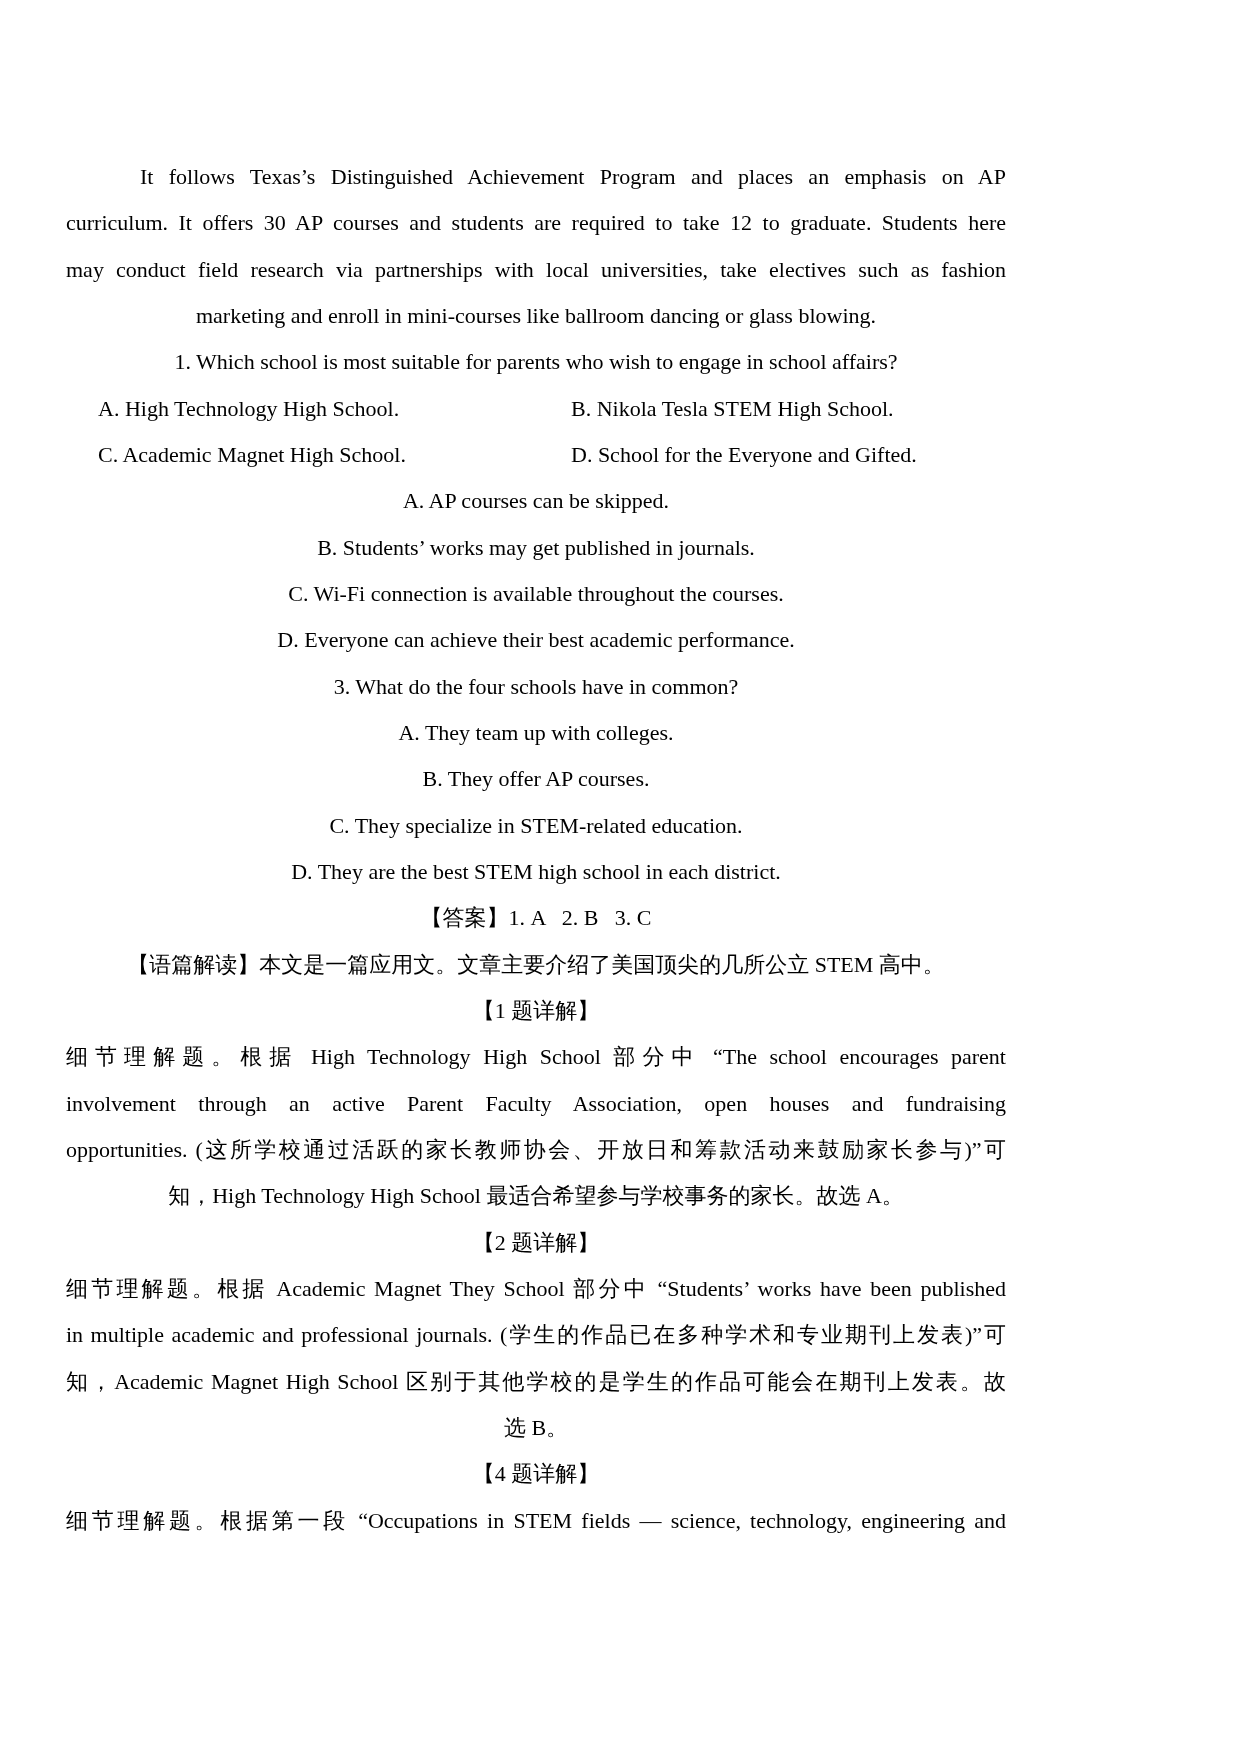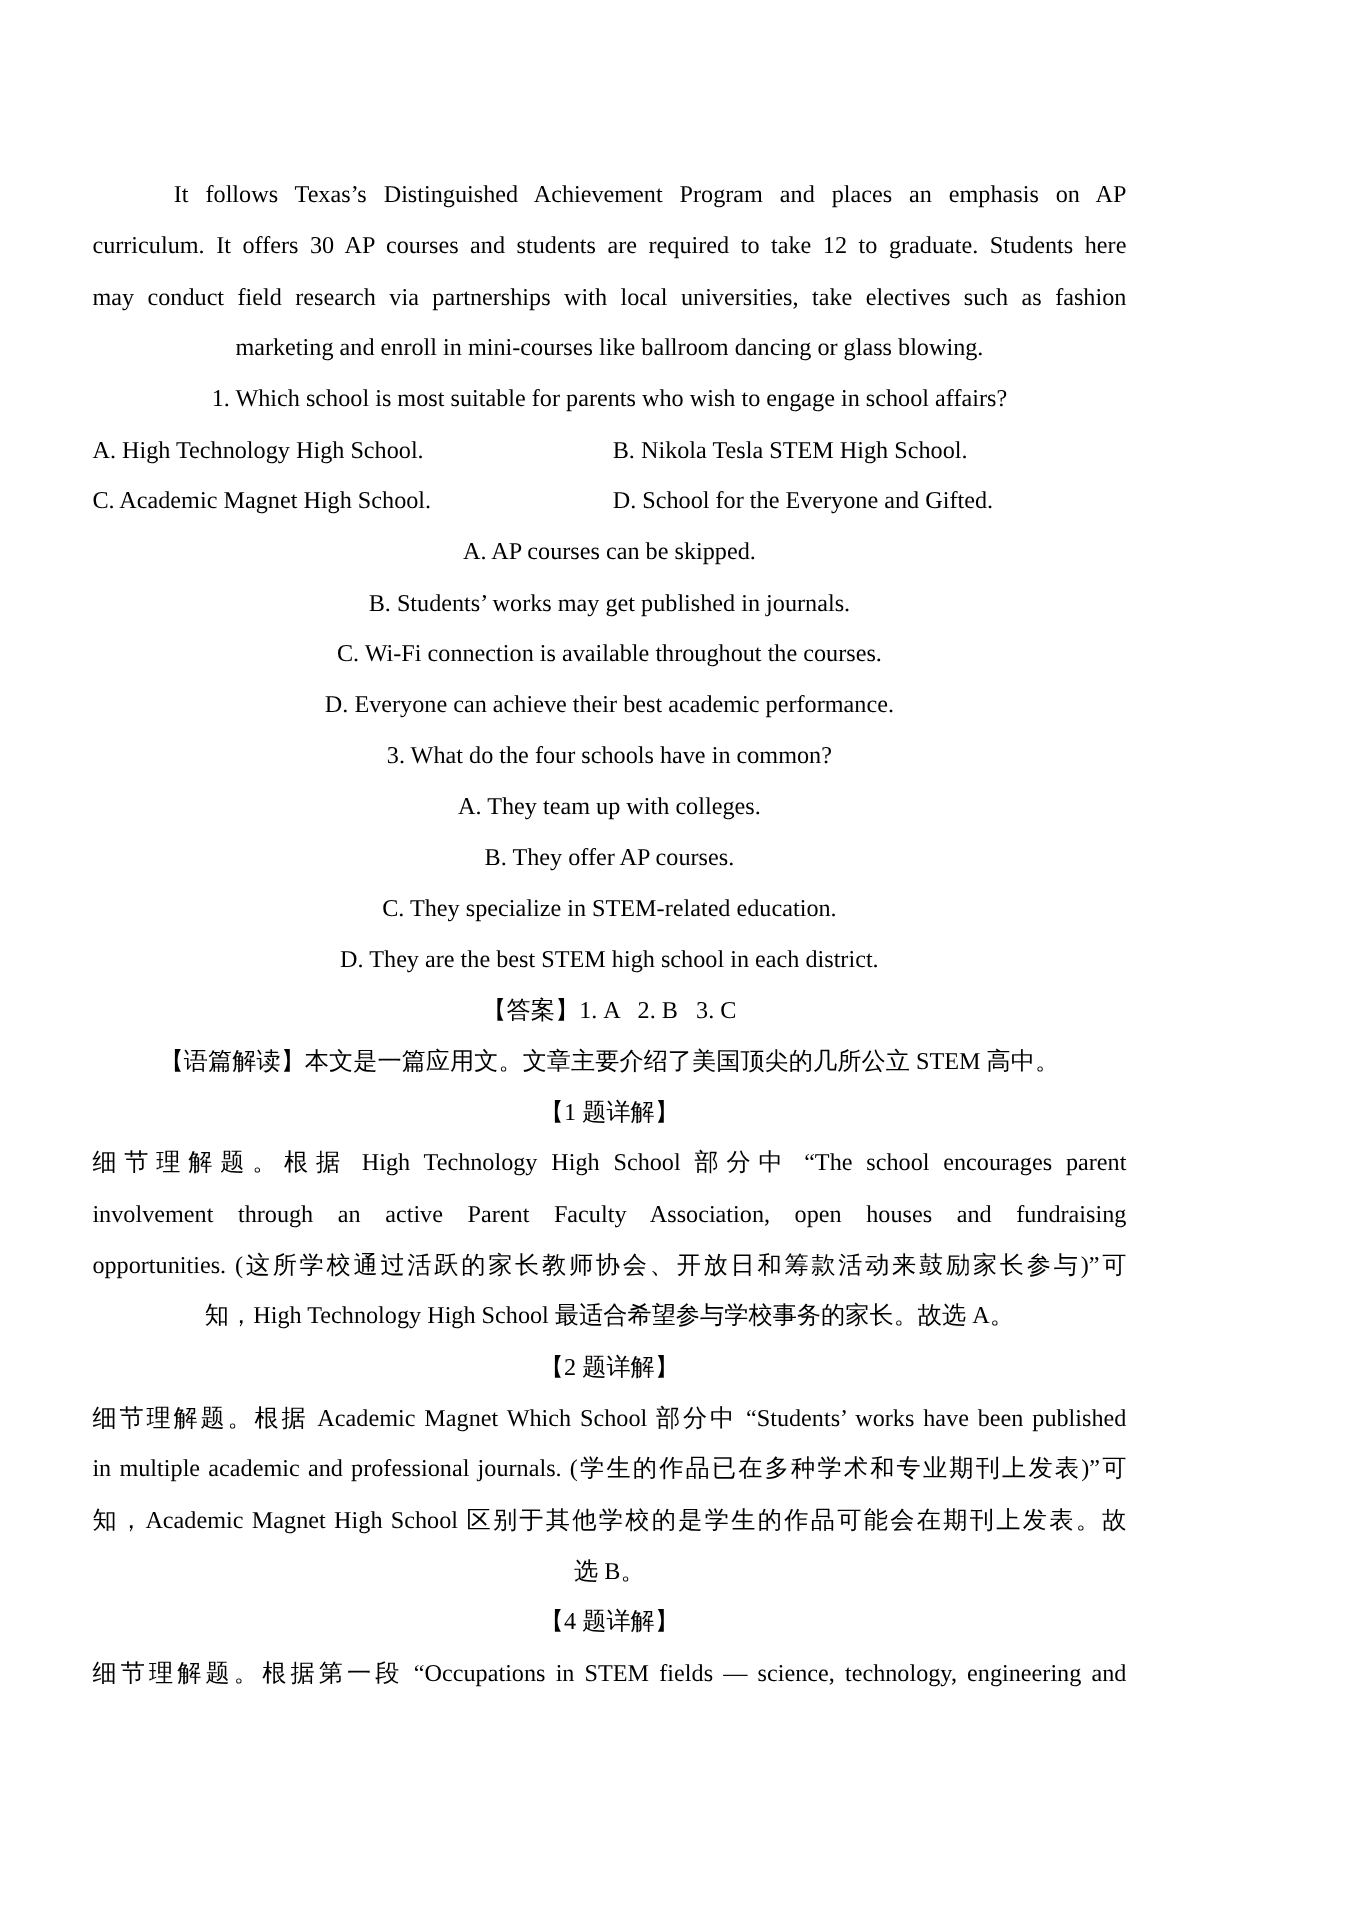--- a/index.html
+++ b/index.html
@@ -12,21 +12,21 @@
     width: 1240px;
     height: 1754px;
     overflow: hidden;
     font-family: "Liberation Serif", "DejaVu Serif", serif;
     font-size: 22px;
     color: #000000;
   }
   .page {
     width: 1240px;
     height: 1754px;
-    padding: 154px 150px 0 84px;
+    padding: 154px 150px 0 66px;
   }
   .content {
     width: 940px;
   }
   
   .line {
     line-height: 46.33px;
     text-align: center;
     white-space: pre-wrap;
   }
@@ -40,20 +40,21 @@
   .indent {
     text-indent: 74px;
   }
   .opt-row {
     line-height: 46.33px;
     display: flex;
   }
   .opt-col1 {
     flex: none;
     width: 473px;
+    margin-left: 32px;
   }
   .opt-col2 {
     flex: none;
   }
 </style>
 </head>
 <body>
 
 <div class="page">
   <div class="content">
@@ -99,21 +100,21 @@
     <div>
       <div class="line">【1 题详解】</div>
       <div class="jline">细节理解题。根据 High Technology High School 部分中 “The school encourages parent</div>
       <div class="jline">involvement through an active Parent Faculty Association, open houses and fundraising</div>
       <div class="jline">opportunities. (这所学校通过活跃的家长教师协会、开放日和筹款活动来鼓励家长参与)”可</div>
       <div class="line">知，High Technology High School 最适合希望参与学校事务的家长。故选 A。</div>
     </div>
 
     <div>
       <div class="line">【2 题详解】</div>
-      <div class="jline">细节理解题。根据 Academic Magnet Which School 部分中 “Students’ works have been published</div>
+      <div class="jline">细节理解题。根据 Academic Magnet They School 部分中 “Students’ works have been published</div>
       <div class="jline">in multiple academic and professional journals. (学生的作品已在多种学术和专业期刊上发表)”可</div>
       <div class="jline">知，Academic Magnet High School 区别于其他学校的是学生的作品可能会在期刊上发表。故</div>
       <div class="line">选 B。</div>
     </div>
 
     <div>
       <div class="line">【4 题详解】</div>
       <div class="jline">细节理解题。根据第一段 “Occupations in STEM fields — science, technology, engineering and</div>
     </div>
 

